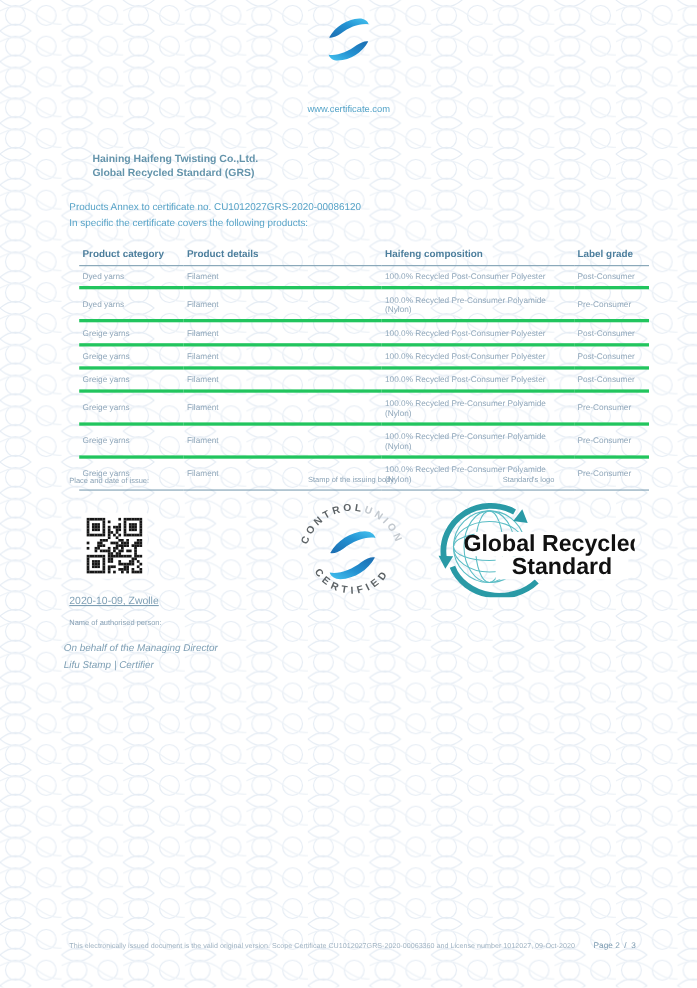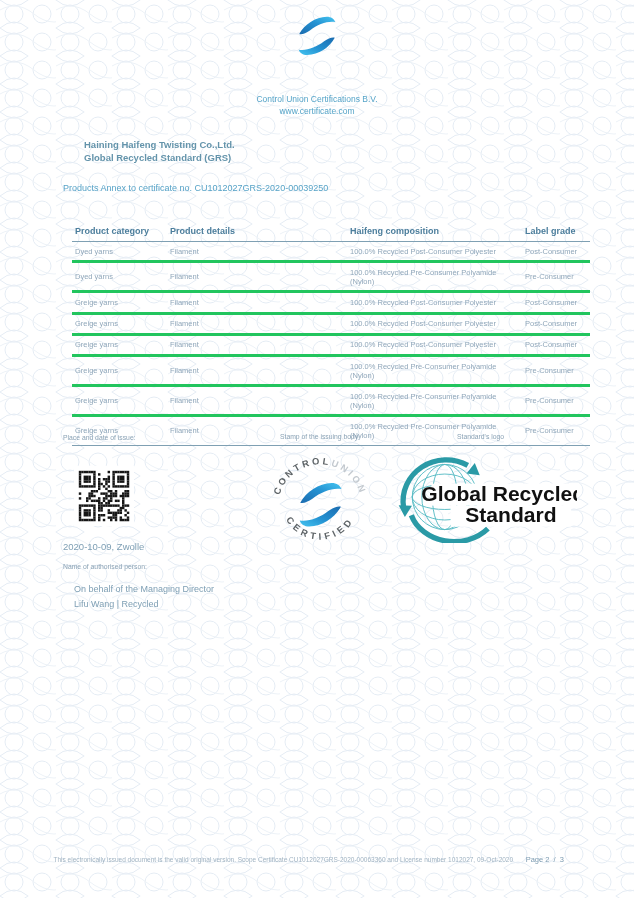--- a/index.html
+++ b/index.html
@@ -31,25 +31,25 @@
 
   .sec-label { position:absolute; font-size:6.8px; color:#8aa2b5; }
   .lbl-place { left:63px; top:434px; }
   .lbl-stamp { left:280px; top:433px; }
   .lbl-logo  { left:457px; top:433px; }
 
   .qr { position:absolute; left:74px; top:466px; width:60px; height:60px; background:#ffffff; }
   .stamp { position:absolute; left:266px; top:445px; width:108px; height:108px; }
   .grs { position:absolute; left:395px; top:452px; width:182px; height:91px; }
 
-  .date-place { position:absolute; left:63px; top:541px; font-size:9.5px; color:#7e9fb4; }
+  .date-place { position:absolute; left:63px; top:541px; font-size:9.5px; color:#7e9fb4;text-decoration:underline; }
   .auth-label { position:absolute; left:63px; top:563px; font-size:6.8px; color:#8aa2b5; }
-  .behalf { position:absolute; left:74px; top:582px; font-size:9px; line-height:14.5px; color:#7e9fb4; }
-
-  .footer { position:absolute; left:49px; top:855px; width:515px; display:flex; align-items:baseline;text-align:center; }
+  .behalf { position:absolute; left:58px; top:582px; font-size:9px; line-height:14.5px; color:#7e9fb4;font-style:italic; }
+
+  .footer { position:absolute; left:63px; top:855px; width:515px; display:flex; align-items:baseline; }
   .footer-text { font-size:6.5px; color:#a0b3c2; flex:1; }
   .footer-page { font-size:7.5px; color:#7b9ab0; white-space:pre; margin-left:8px; }
 </style>
 </head>
 <body>
 
 <div class="page">
 
   <svg class="bg" width="634" height="898" xmlns="http://www.w3.org/2000/svg">
     <defs>
@@ -74,31 +74,31 @@
           <stop offset="0" stop-color="#1b6cb0"></stop>
           <stop offset="0.55" stop-color="#2492d2"></stop>
           <stop offset="1" stop-color="#45c4f0"></stop>
         </linearGradient>
       </defs>
       <path d="M10,52 C22,30 46,14 72,13 C82,13 89,18 91,25 C74,22 52,30 34,44 C25,50 16,54 10,52 Z" fill="url(#cuGrad)"></path>
       <path d="M10,52 C22,30 46,14 72,13 C82,13 89,18 91,25 C74,22 52,30 34,44 C25,50 16,54 10,52 Z" fill="url(#cuGrad)" transform="rotate(180 50 56)"></path>
     </svg>
 
     <div class="address-block">
-      <div>Control Union Certifications B.V.</div>
       <div>www.certificate.com</div>
     </div>
 
     <div class="company-block">
       <div>Haining Haifeng Twisting Co.,Ltd.</div>
       <div>Global Recycled Standard (GRS)</div>
     </div>
 
     <div class="annex-block">
-      <div>Products Annex to certificate no.  CU1012027GRS-2020-00039250</div>
+      <div>Products Annex to certificate no.  CU1012027GRS-2020-00086120</div>
+      <div>In specific the certificate covers the following products:</div>
     </div>
 
     <table class="products">
       <colgroup>
           <col class="col1">
           <col class="col2">
           <col class="col3">
           <col class="col4">
         </colgroup>
       <thead>
@@ -441,21 +441,21 @@
       <rect x="38" y="33" width="150" height="23" fill="#ffffff"></rect>
       <rect x="58" y="56" width="126" height="22" fill="#ffffff"></rect>
       <text x="113" y="51" text-anchor="middle" font-size="22" font-weight="bold" fill="#111111" font-family="Liberation Sans, sans-serif">Global Recycled</text>
       <text x="121" y="73" text-anchor="middle" font-size="22" font-weight="bold" fill="#111111" font-family="Liberation Sans, sans-serif">Standard</text>
     </svg>
 
     <div class="date-place">2020-10-09, Zwolle</div>
     <div class="auth-label">Name of authorised person:</div>
     <div class="behalf">
       <div>On behalf of the Managing Director</div>
-      <div>Lifu Wang | Recycled</div>
+      <div>Lifu Stamp | Certifier</div>
     </div>
 
     <div class="footer">
       <div class="footer-text">This electronically issued document is the valid original version.  Scope Certificate CU1012027GRS-2020-00063360 and License number 1012027,  09-Oct-2020</div>
       <div class="footer-page">Page 2  /  3</div>
     </div>
 
   </div>
 </div>
 

